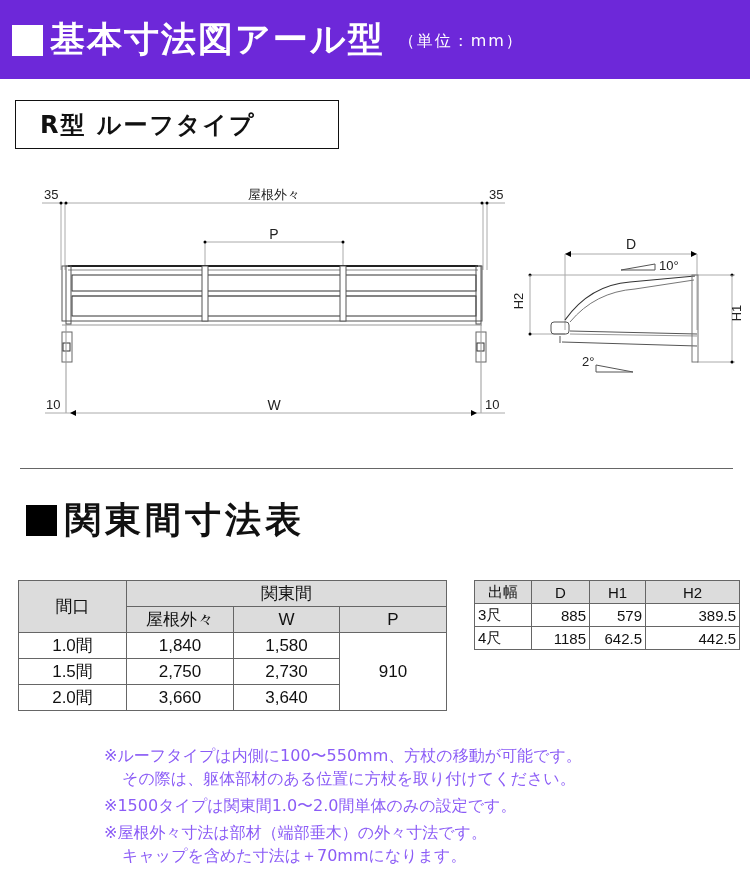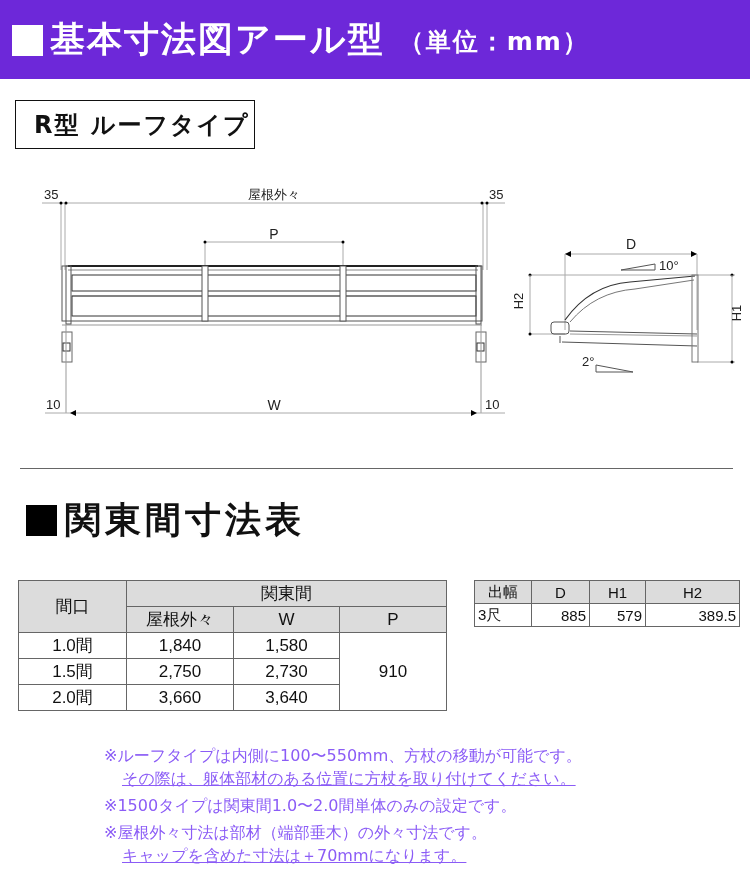--- a/index.html
+++ b/index.html
@@ -1,38 +1,38 @@
 <!DOCTYPE html>
 <html><head>
 <meta charset="utf-8">
 <style>
   * { box-sizing: border-box; margin: 0; padding: 0; }
   body { width: 750px; height: 895px; background: #ffffff; font-family: "DejaVu Sans", "Liberation Sans", sans-serif; position: relative; overflow: hidden; color: #111; }
   .header-bar { position: absolute; left: 0; top: 0; width: 750px; height: 79px; background: #6d28d9; color: #fff; display: flex; align-items: center; padding-left: 12px; }
   .header-bar .sq { display: inline-block; width: 31px; height: 31px; background: #fff; margin-right: 7px; margin-top: 2px; }
   .header-bar .title { font-size: 35px; font-weight: bold; letter-spacing: 2px; }
-  .header-bar .unit { font-size: 25px; font-weight: bold; margin-left: 14px; letter-spacing: 2px; margin-top: 4px; }
-  .type-box { position: absolute; left: 15px; top: 100px; width: 240px; height: 49px; border: 1.5px solid #111; display: flex; align-items: center; padding-left: 18px; font-size: 24px; font-weight: bold; letter-spacing: 2px; }
+  .header-bar .unit { font-size: 16px; font-weight: normal; margin-left: 14px; letter-spacing: 2px; margin-top: 4px; }
+  .type-box { position: absolute; left: 15px; top: 100px; width: 324px; height: 49px; border: 1.5px solid #111; display: flex; align-items: center; padding-left: 24px; font-size: 24px; font-weight: bold; letter-spacing: 2px; }
   .drawing { position: absolute; left: 0; top: 170px; width: 750px; height: 270px; }
   .divider { position: absolute; left: 20px; top: 468px; width: 713px; height: 1px; background: #666; }
   .section2 { position: absolute; left: 18px; top: 496px; display: flex; align-items: center; padding-left: 8px; }
   .section2 .sq { display: inline-block; width: 31px; height: 31px; background: #000; margin-right: 8px; }
   .section2 .title { font-size: 36px; font-weight: bold; letter-spacing: 4px; }
   table { border-collapse: collapse; position: absolute; font-family: "Liberation Sans", "DejaVu Sans", sans-serif; }
   .t1 { left: 18px; top: 580px; width: 429px; }
   .t1 th, .t1 td { border: 1px solid #666; text-align: center; font-size: 17px; font-weight: normal; height: 26px; }
   .t1 th { background: #dcdcdc; }
   .t2 { left: 474px; top: 580px; width: 266px; }
   .t2 th, .t2 td { border: 1px solid #666; font-size: 15px; font-weight: normal; height: 23px; padding: 0 3px; }
   .t2 th { background: #dcdcdc; text-align: center; }
   .t2 td { text-align: right; }
   .t2 td.lbl { text-align: left; }
   .notes { position: absolute; left: 104px; top: 744px; font-size: 16px; line-height: 23px; color: #8b5cf6; }
   .notes .note { white-space: nowrap; }
-  .notes .indent { padding-left: 18px; text-decoration: underline; }
+  .notes .indent { padding-left: 18px; }
   .notes .gap { margin-top: 4px; }
 </style>
 </head>
 <body>
 
 <div class="header-bar">
   <span class="sq"></span>
   <span class="title">基本寸法図アール型</span>
   <span class="unit">（単位：mm）</span>
 </div>
@@ -169,20 +169,26 @@
     <th style="width:58px;">D</th>
     <th style="width:56px;">H1</th>
     <th>H2</th>
   </tr>
   <tr>
     <td class="lbl">3尺</td>
     <td>885</td>
     <td>579</td>
     <td>389.5</td>
   </tr>
+  <tr>
+    <td class="lbl">4尺</td>
+    <td>1185</td>
+    <td>642.5</td>
+    <td>442.5</td>
+  </tr>
 </tbody>
   </table>
 
 <div class="notes">
   <div class="note">※ルーフタイプは内側に100〜550mm、方杖の移動が可能です。</div>
   <div class="note indent">その際は、躯体部材のある位置に方杖を取り付けてください。</div>
   <div class="note gap">※1500タイプは関東間1.0〜2.0間単体のみの設定です。</div>
   <div class="note gap">※屋根外々寸法は部材（端部垂木）の外々寸法です。</div>
   <div class="note indent">キャップを含めた寸法は＋70mmになります。</div>
 </div>

